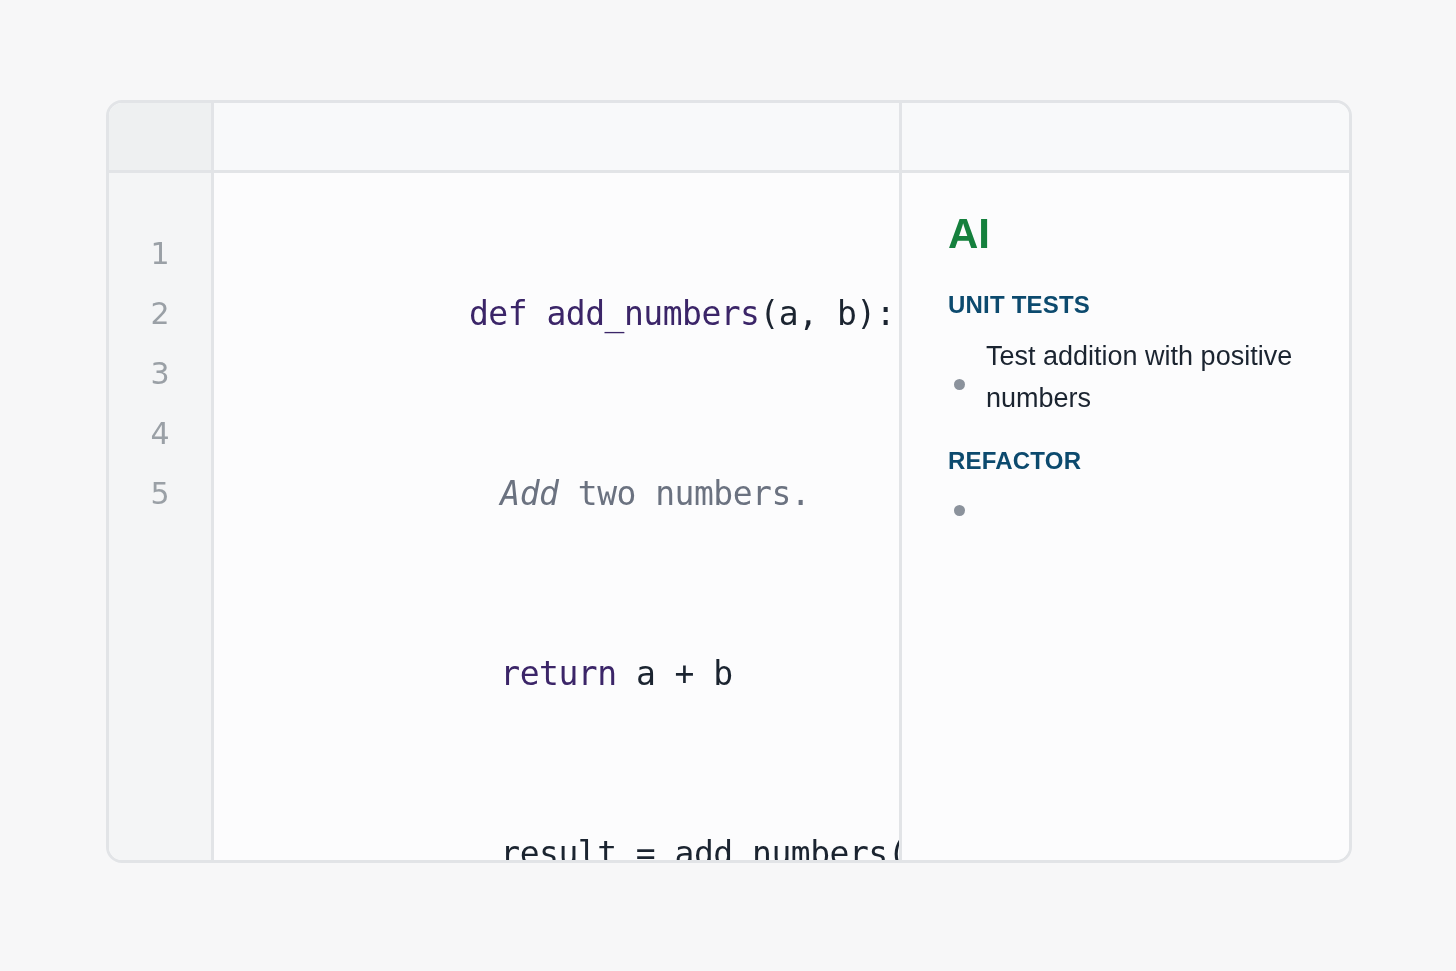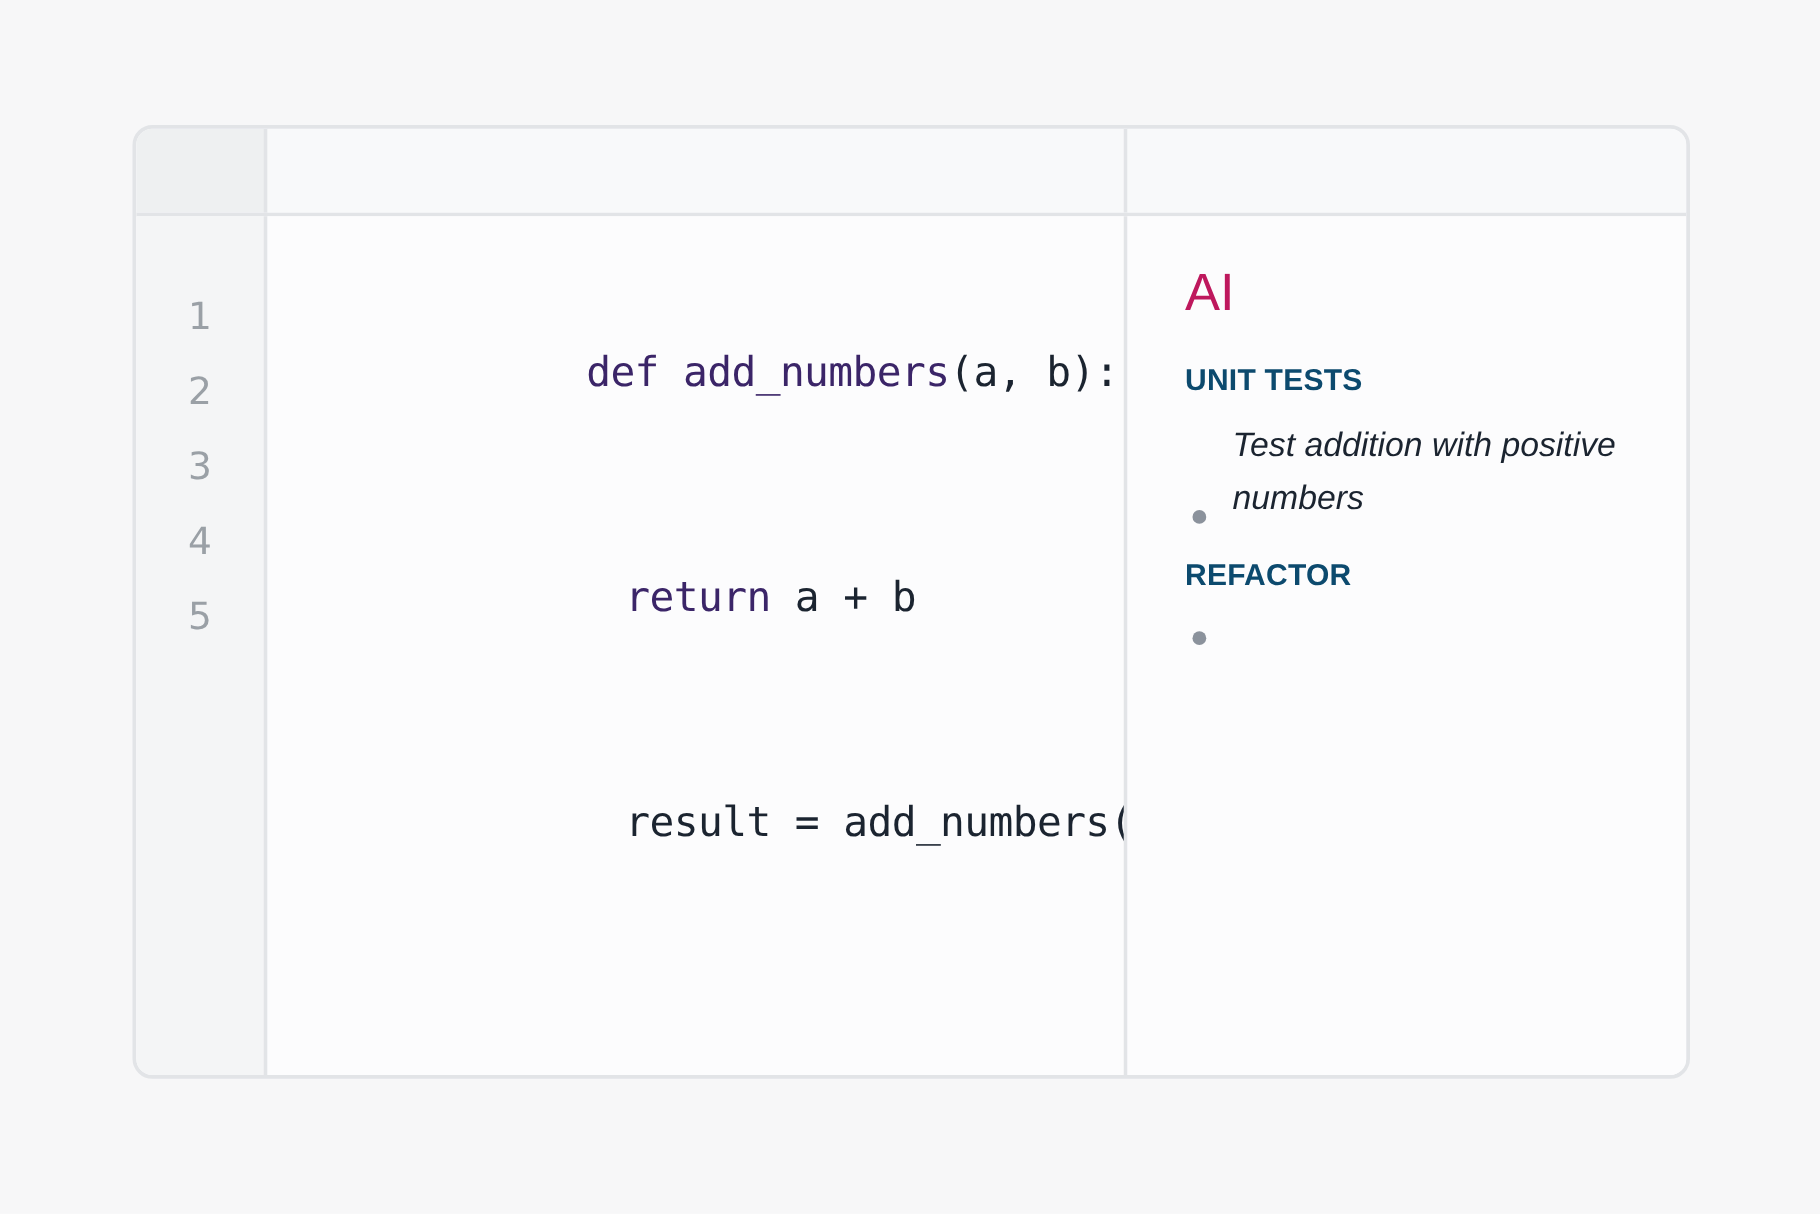--- a/index.html
+++ b/index.html
@@ -81,21 +81,21 @@
     line-height: 60px;
     color: #9aa0a6;
   }
 
   
   #code-pane {
     flex: 1 1 auto;
     background: #fcfcfd;
     border-right: 3px solid #e2e4e7;
     box-sizing: border-box;
-    padding: 35px 0 0 100px;
+    padding: 51px 0 0 100px;
     min-width: 0;
     overflow: hidden;
   }
   .code-line {
     font-family: "DejaVu Sans Mono", monospace;
     font-size: 33px;
     line-height: 60px;
     white-space: pre;
     color: #1b2430;
     letter-spacing: -0.5px;
@@ -111,44 +111,43 @@
     width: 447px;
     flex: 0 0 447px;
     background: #fcfcfd;
     box-sizing: border-box;
     padding: 38px 40px 0 46px;
     overflow: hidden;
   }
   #ai-title {
     font-family: "Liberation Sans", sans-serif;
     font-size: 42px;
-    font-weight: 400;
-    color: #be185d;
+    font-weight: 700;
+    color: #15803d;
     line-height: 1.1;
     margin: 0 0 34px 0;
   }
   .ai-section { margin-bottom: 28px; }
   .ai-section-title {
     font-family: "Liberation Sans", sans-serif;
     font-size: 24px;
     font-weight: 700;
     letter-spacing: 0.2px;
     color: #0c4a6e;
     margin: 0 0 16px 0;
   }
   .ai-list {
     list-style: none;
     margin: 0;
     padding: 0;
   }
   .ai-list-item {
     display: flex;
-    align-items: flex-end;
+    align-items: center;
     margin-bottom: 6px;
-    font-style: italic;
   }
   .ai-bullet {
     flex: 0 0 auto;
     width: 11px;
     height: 11px;
     border-radius: 50%;
     background: #8b929c;
     margin: 14px 21px 0 6px;
   }
   .ai-item-text {
@@ -175,20 +174,23 @@
       <div class="line-number">1</div>
       <div class="line-number">2</div>
       <div class="line-number">3</div>
       <div class="line-number">4</div>
       <div class="line-number">5</div>
     </div>
 
     <div id="code-pane">
       <div class="code-line">
         <span class="tok-kw">def </span><span class="tok-kw">add_numbers</span><span class="tok-plain">(a, b):</span>
+      </div>
+      <div class="code-line">
+        <span class="indent"></span><span class="tok-comment-em">Add</span><span class="tok-comment"> two numbers.</span>
       </div>
       <div class="code-line">
         <span class="indent"></span><span class="tok-kw">return</span><span class="tok-plain"> a + b</span>
       </div>
       <div class="code-line">
         <span class="indent"></span><span class="tok-plain">result = add_numbers(2, 3)</span>
       </div>
 
     </div>
 

